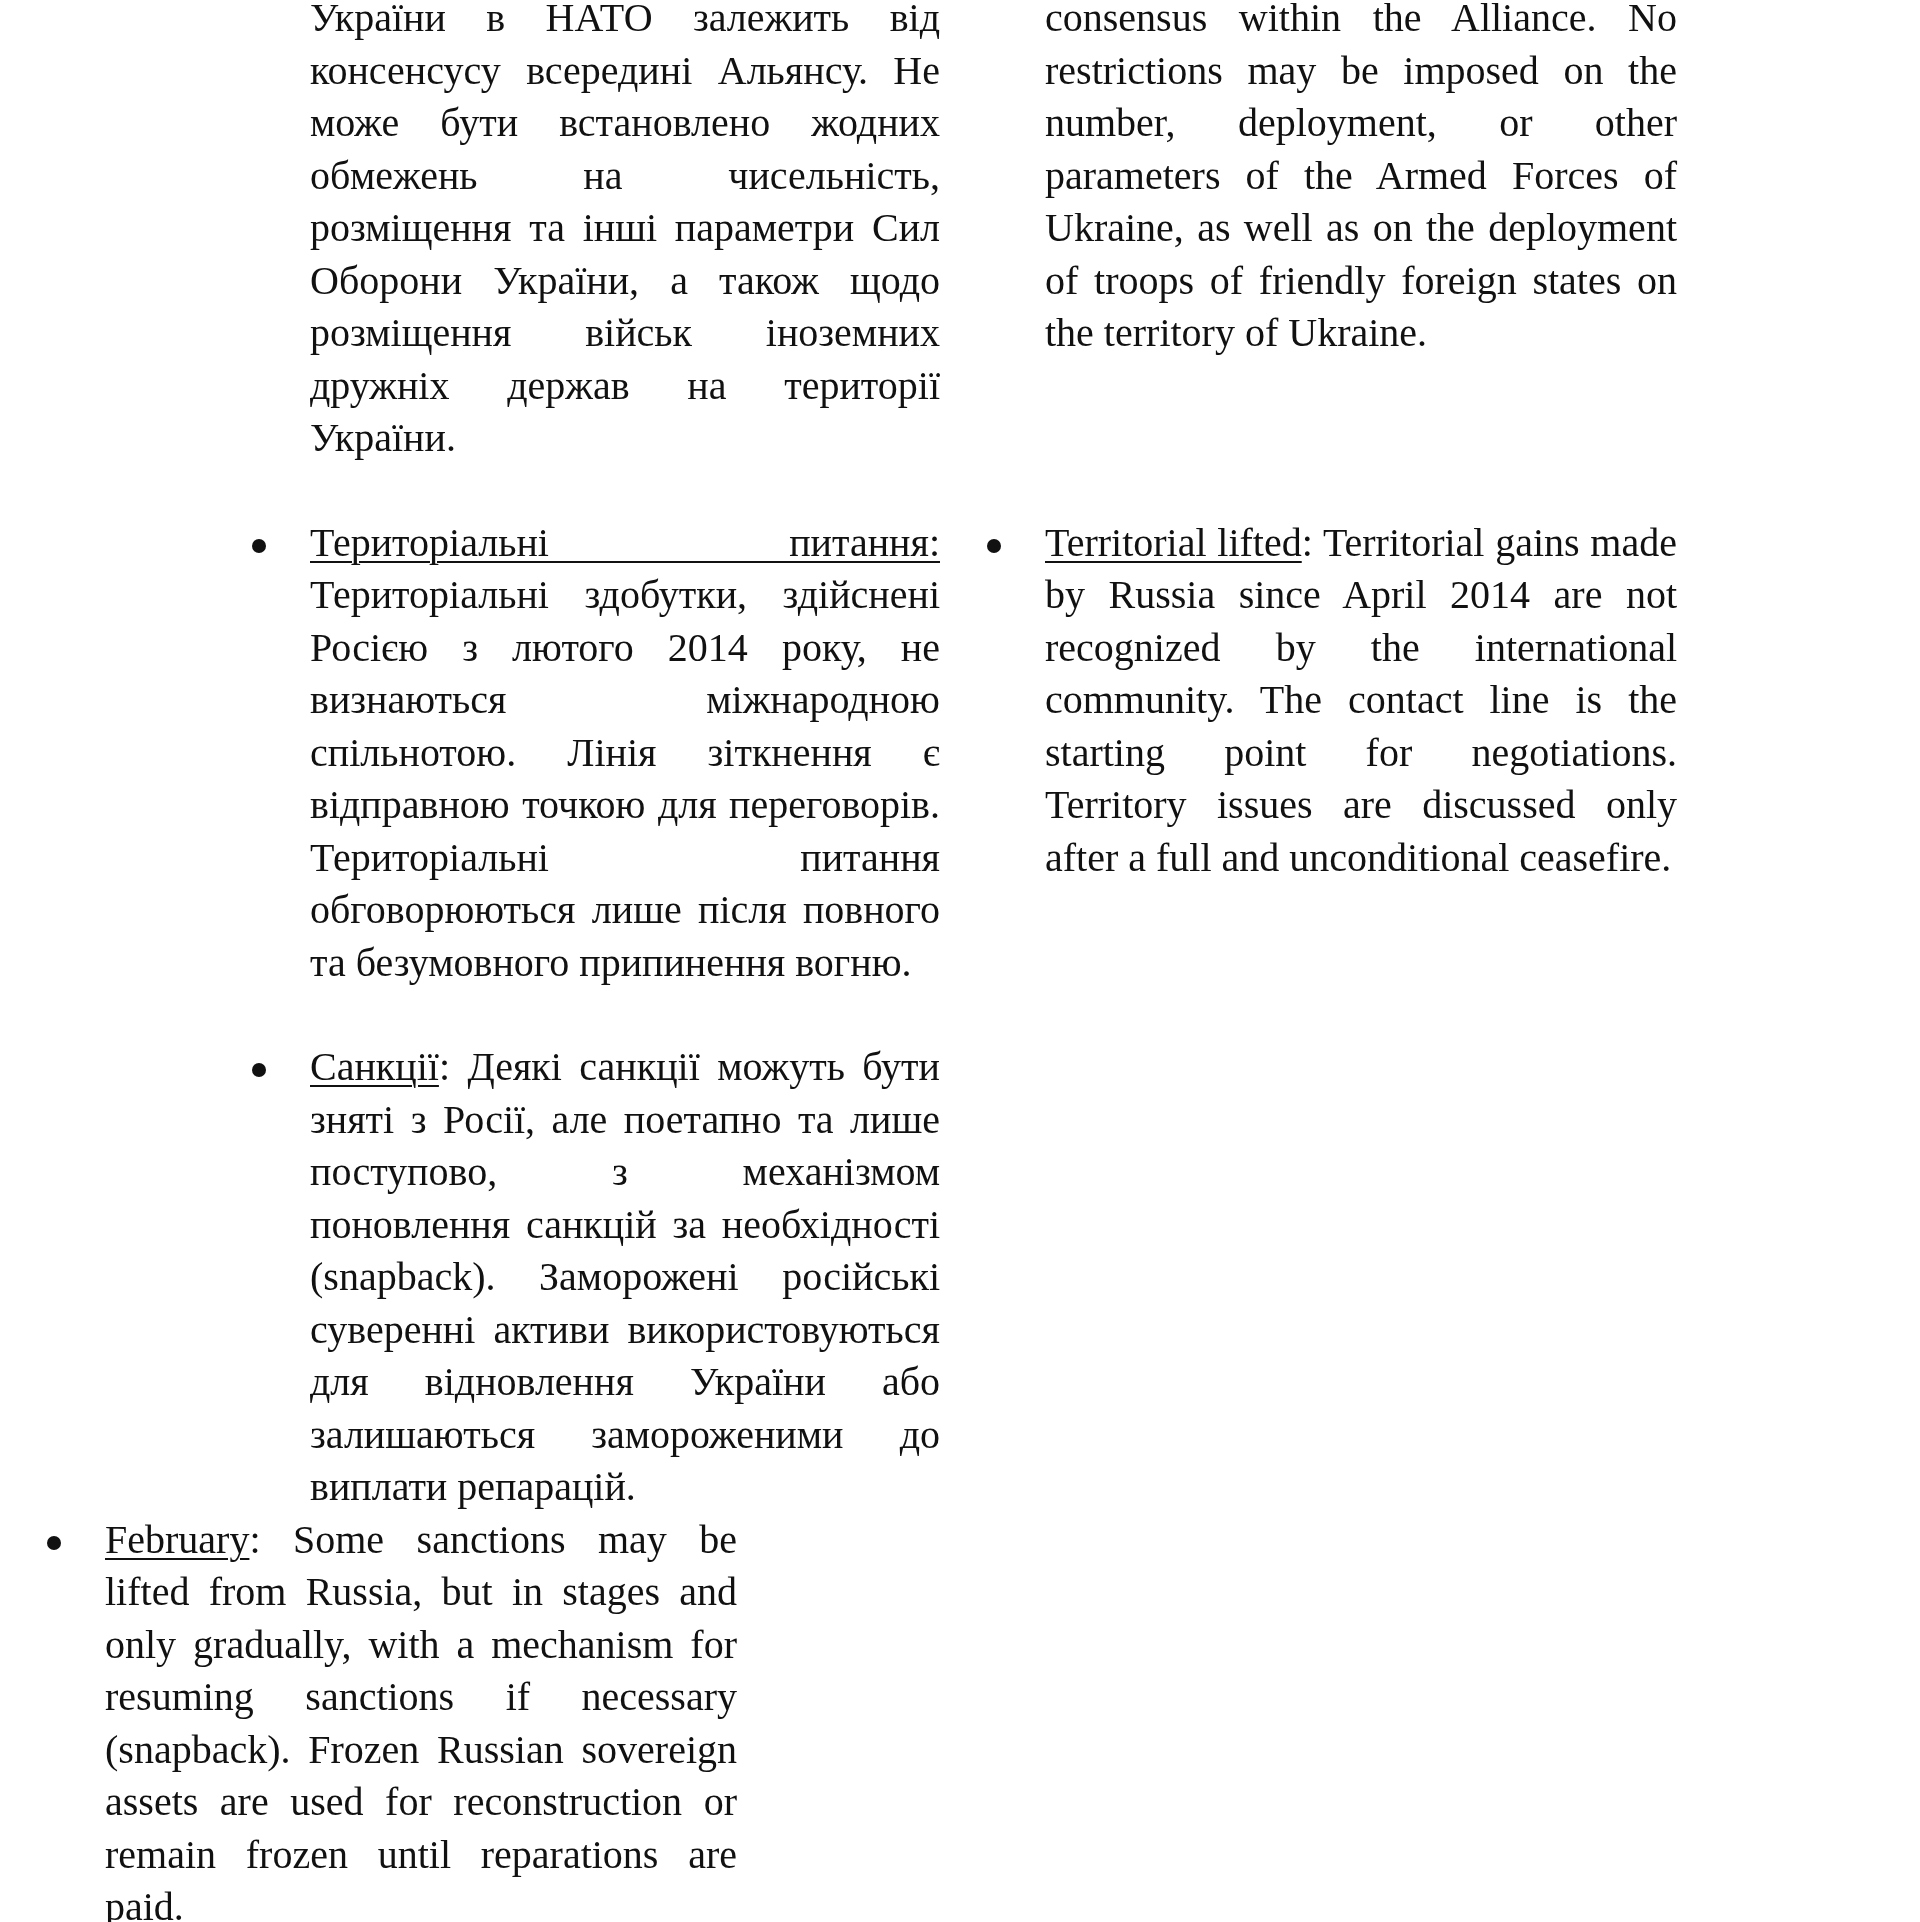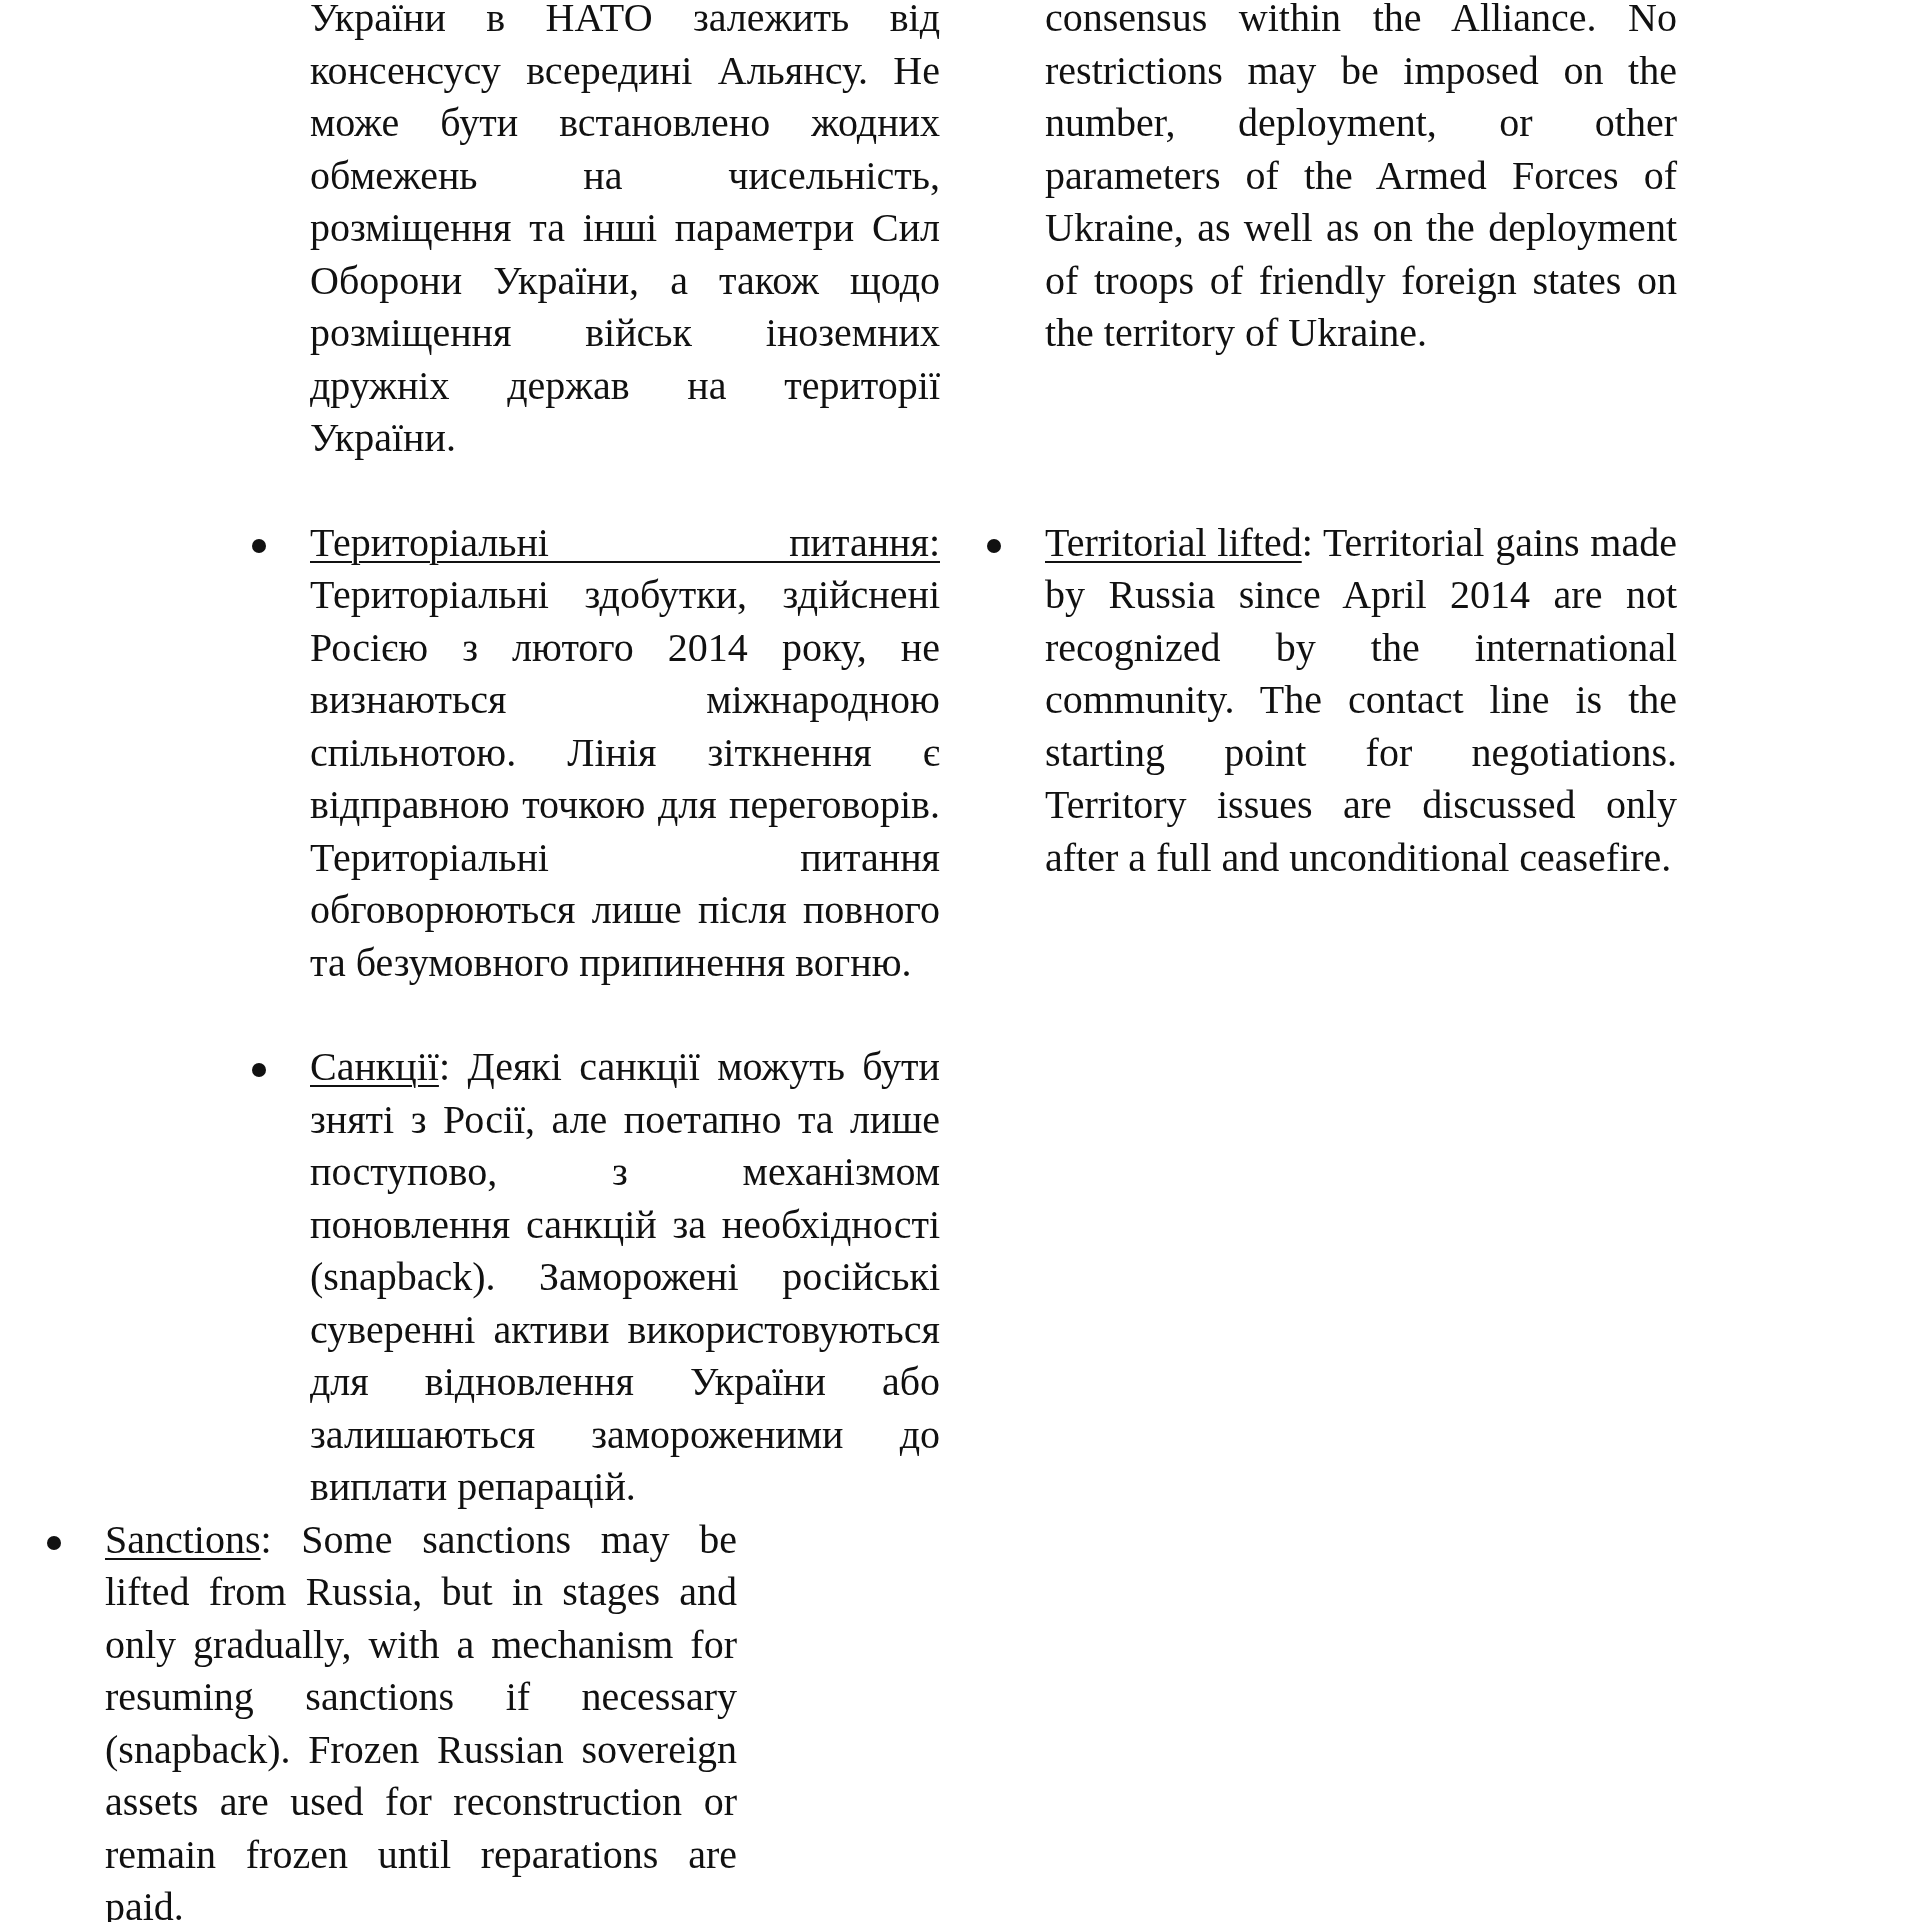--- a/index.html
+++ b/index.html
@@ -79,20 +79,20 @@
     </div>
   </div>
 
   <div class="row gap-3">
     <div class="col col-uk">
       <span class="bullet"></span>
       <span class="term">Санкції</span><span>:</span><span> Деякі санкції можуть бути зняті з Росії, але поетапно та лише поступово, з механізмом поновлення санкцій за необхідності (snapback). Заморожені російські суверенні активи використовуються для відновлення України або залишаються замороженими до виплати репарацій.</span>
     </div>
     <div class="col col-en">
       <span class="bullet"></span>
-      <span class="term">Sanctions</span><span>:</span><span> Some sanctions may be lifted from Russia, but in stages and only gradually, with a mechanism for resuming sanctions if necessary (snapback). Frozen Russian sovereign assets are used for reconstruction or remain frozen until reparations are paid.</span>
+      <span class="term">February</span><span>:</span><span> Some sanctions may be lifted from Russia, but in stages and only gradually, with a mechanism for resuming sanctions if necessary (snapback). Frozen Russian sovereign assets are used for reconstruction or remain frozen until reparations are paid.</span>
     </div>
   </div>
 
   <div class="row gap-4">
   </div>
 
 </div>
 
 </body></html>

